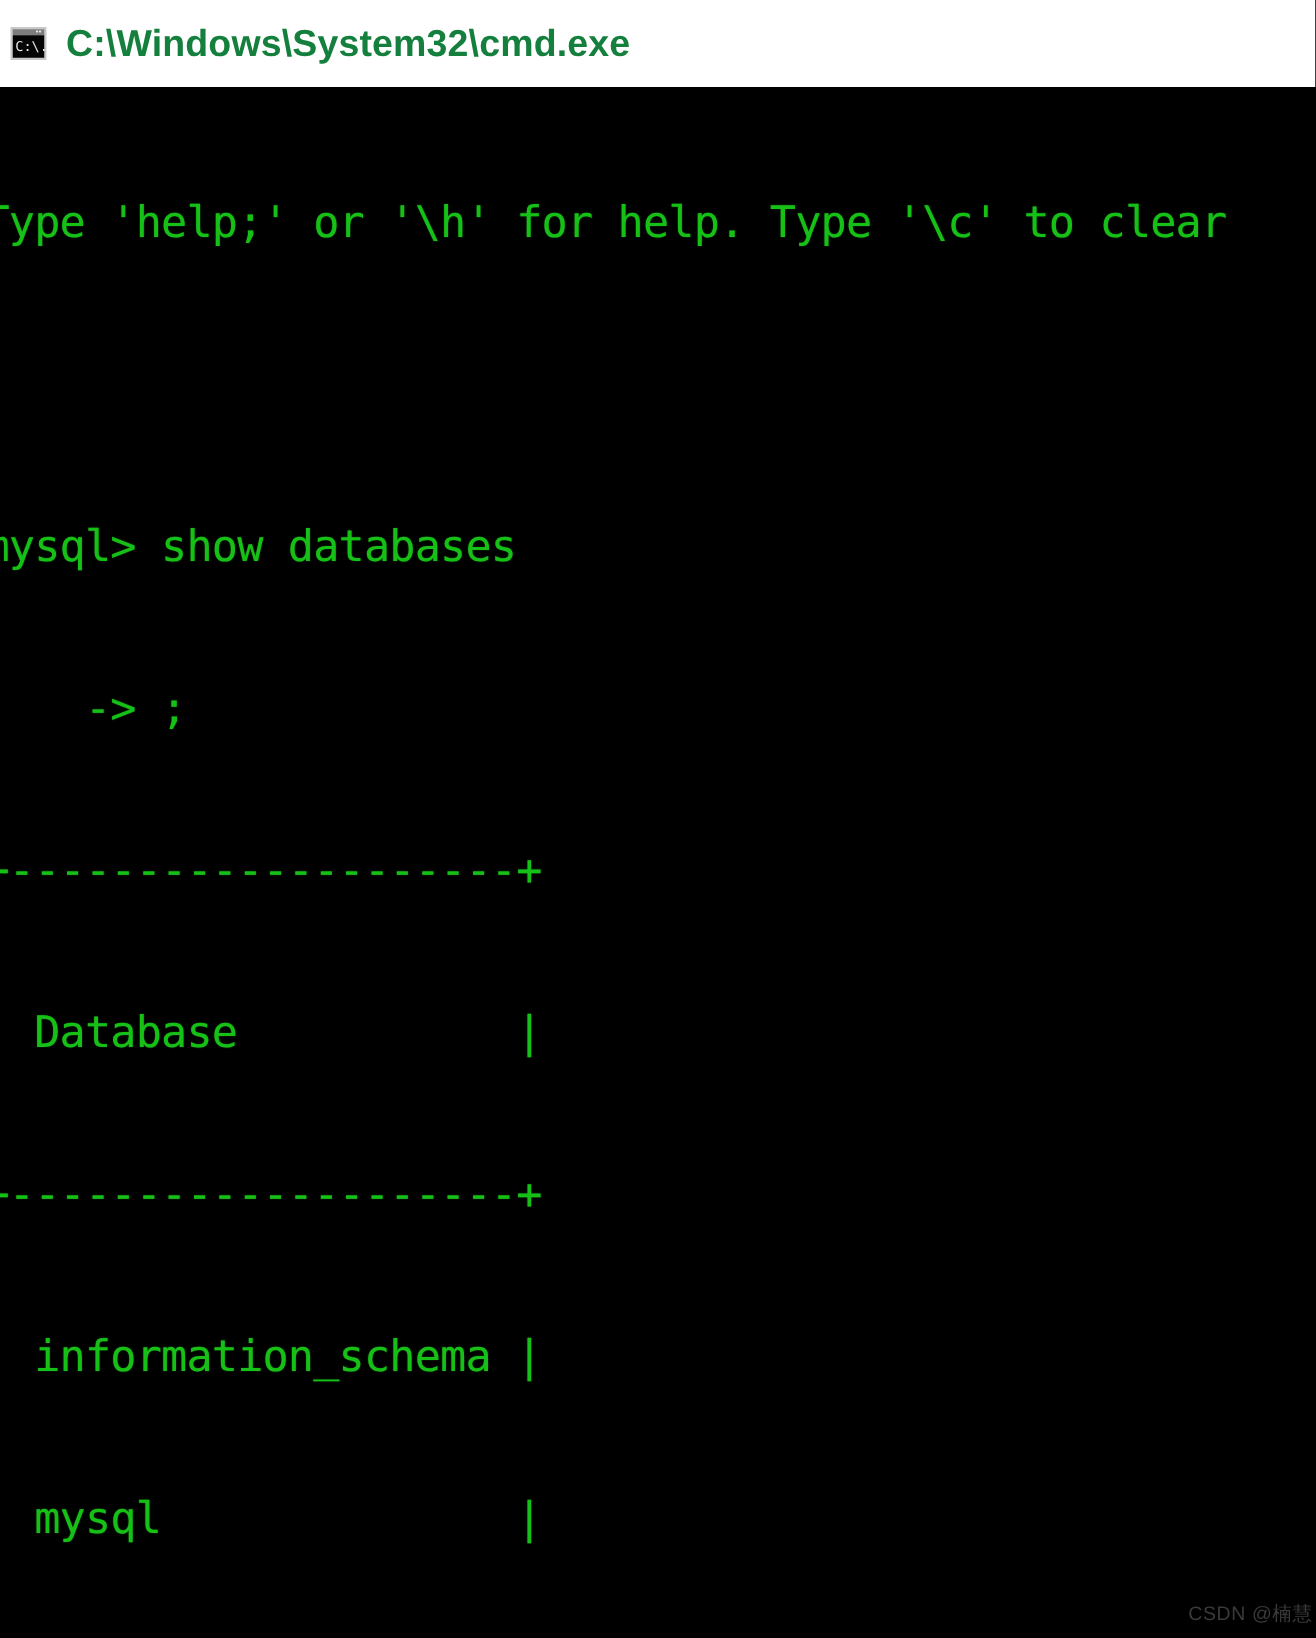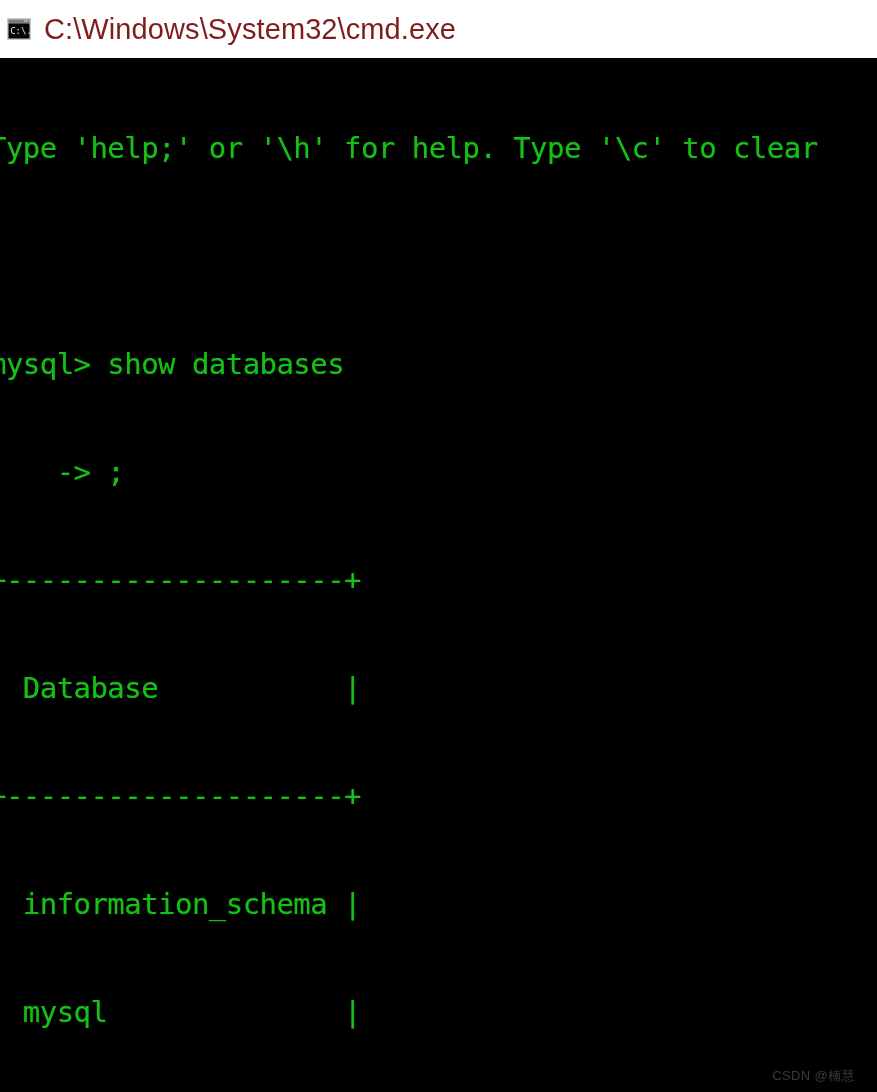--- a/index.html
+++ b/index.html
@@ -35,25 +35,26 @@
   }
   #titlebar .tb-icon {
     width: 26px;
     height: 24px;
     flex: 0 0 auto;
     margin-right: 12px;
     display: block;
   }
   #titlebar .tb-title {
     font-family: "Liberation Sans", sans-serif;
-    font-size: 29px;
-    color: #7f1d1d;
+    font-size: 25px;
+    color: #15803d;
     letter-spacing: 0.1px;
     white-space: nowrap;
     line-height: 1;
+    font-weight: bold;
   }
 
   
   #terminal {
     position: absolute;
     left: 0;
     top: 58px;
     width: 877px;
     height: 1034px;
     background: #000000;
@@ -74,21 +75,21 @@
     text-shadow: 0 0 1px rgba(23,192,23,0.55);
   }
   #console .line {
     height: 36px;
     white-space: pre;
   }
 
   
   #watermark {
     position: absolute;
-    right: 22px;
+    right: 2px;
     bottom: 7px;
     font-family: "Liberation Sans", sans-serif;
     font-size: 13px;
     color: #3a3a3a;
     white-space: nowrap;
     letter-spacing: 0.4px;
   }
 </style>
 </head>
 <body>

